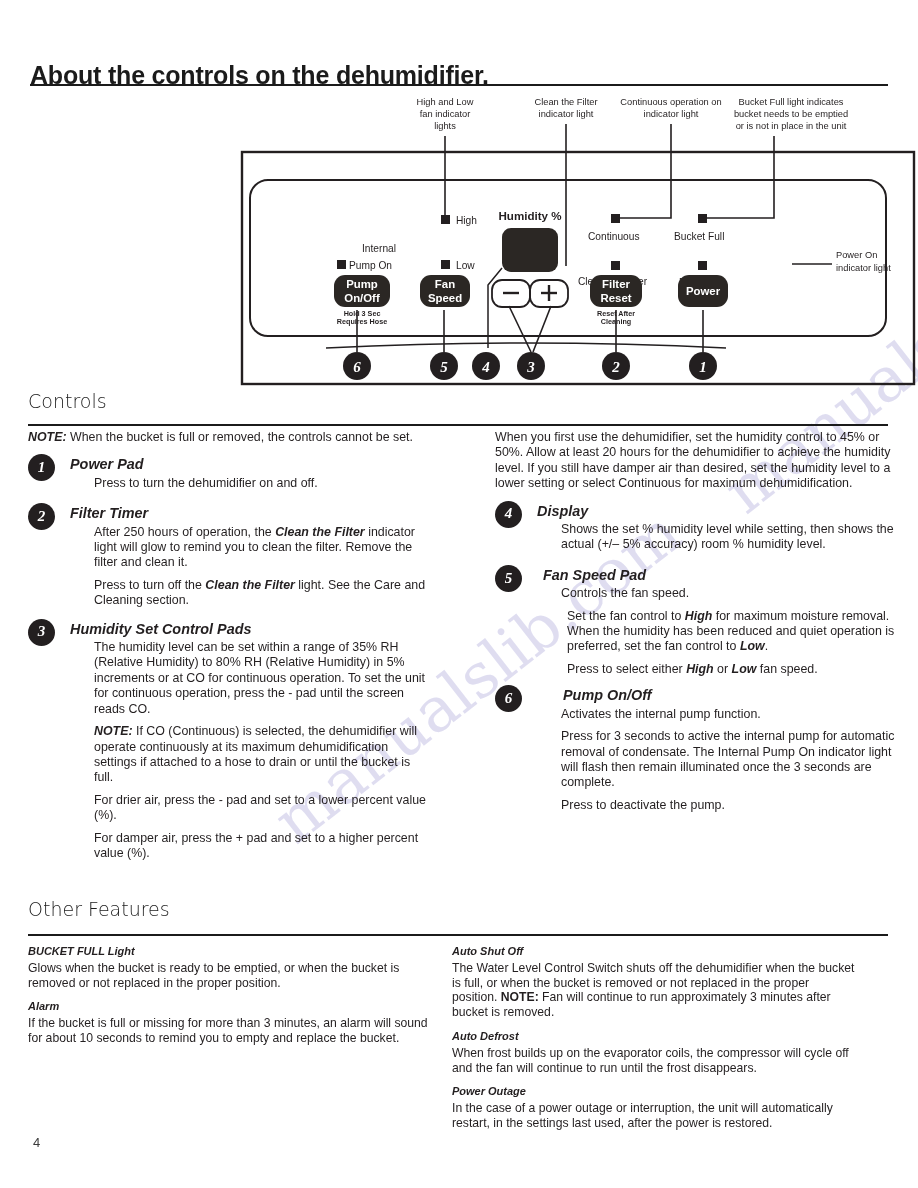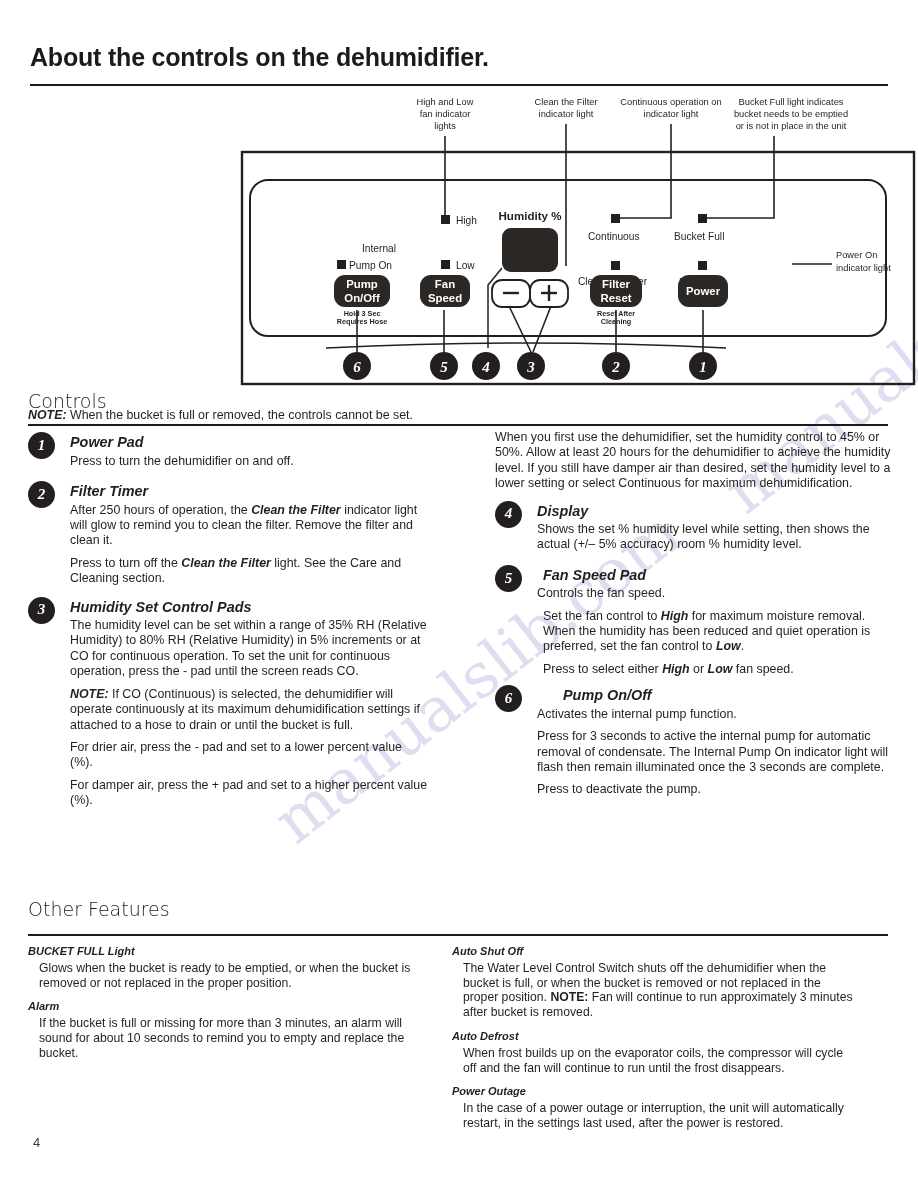--- a/index.html
+++ b/index.html
@@ -30,21 +30,21 @@
     white-space:nowrap;
     transform-origin:left top;
   }
   .wm1 { left:110px; top:470px; transform:rotate(-38deg); }
   .wm2 { left:560px; top:140px; transform:rotate(-38deg); }
 
   .content { position:relative; z-index:2; }
 
   
   .page-title {
-    position:absolute; left:30px; top:43px;
+    position:absolute; left:30px; top:61px;
     font-size:25px; font-weight:bold; letter-spacing:-.2px;
     color:#1b1b1b;
   }
   .rule-top {
     position:absolute; left:30px; top:84px; width:858px;
     border-top:2.2px solid #1b1b1b;
   }
 
   
   .diagram { position:absolute; left:0; top:90px; width:918px; height:305px;padding-left:26px; }
@@ -79,28 +79,28 @@
     width:27px; height:27px; border-radius:50%;
     background:#231f20; color:#fff;
     font-family:"Liberation Serif", serif;
     font-style:italic; font-weight:bold; font-size:15px;
     display:flex; align-items:center; justify-content:center;
   }
   .item-head {
     margin-left:42px; font-size:14.4px; font-weight:bold; font-style:italic;
     padding-top:3px; margin-bottom:3px;
   }
-  .item-body { margin-left:42px; }
+  .item-body { margin-left:66px; }
 
   
   .of { position:absolute; font-size:12.2px; line-height:14.8px; }
   .ofL { left:28px; width:400px; }
   .ofR { left:452px; width:404px; }
   .of-h { font-weight:bold; font-style:italic; font-size:11px; margin:0 0 2px 0; }
-  .of-p { margin:0 0 9px 11px; }
+  .of-p { margin:0 0 9px 0; }
 
   .pageno {
     position:absolute; left:33px; top:1135px;
     font-size:13px; color:#3a3a3a;
   }
 </style>
 </head>
 <body>
 
 <div class="page">
@@ -256,21 +256,21 @@
           <circle cx="677" cy="276" r="14" fill="#231f20"></circle>
           <text class="num-t" x="677" y="282" text-anchor="middle">1</text>
         </g>
 
       </svg>
     </div>
 
     <div class="sec-head" style="left:28px; top:390px;">Controls</div>
     <div class="sec-rule" style="left:28px; top:424px; width:860px;"></div>
 
-    <div class="col colL" style="top:408px;">
+    <div class="col colL" style="top:430px;">
 
       <p class="t"><span class="bi">NOTE:</span><span> When the bucket is full or removed, the controls cannot be set.</span></p>
 
       <div class="item" style="margin-top:9px;">
         <div class="bullet-num">1</div>
         <div class="item-head">Power Pad</div>
         <div class="item-body">
           <p class="t">Press to turn the dehumidifier on and off.</p>
         </div>
       </div>

